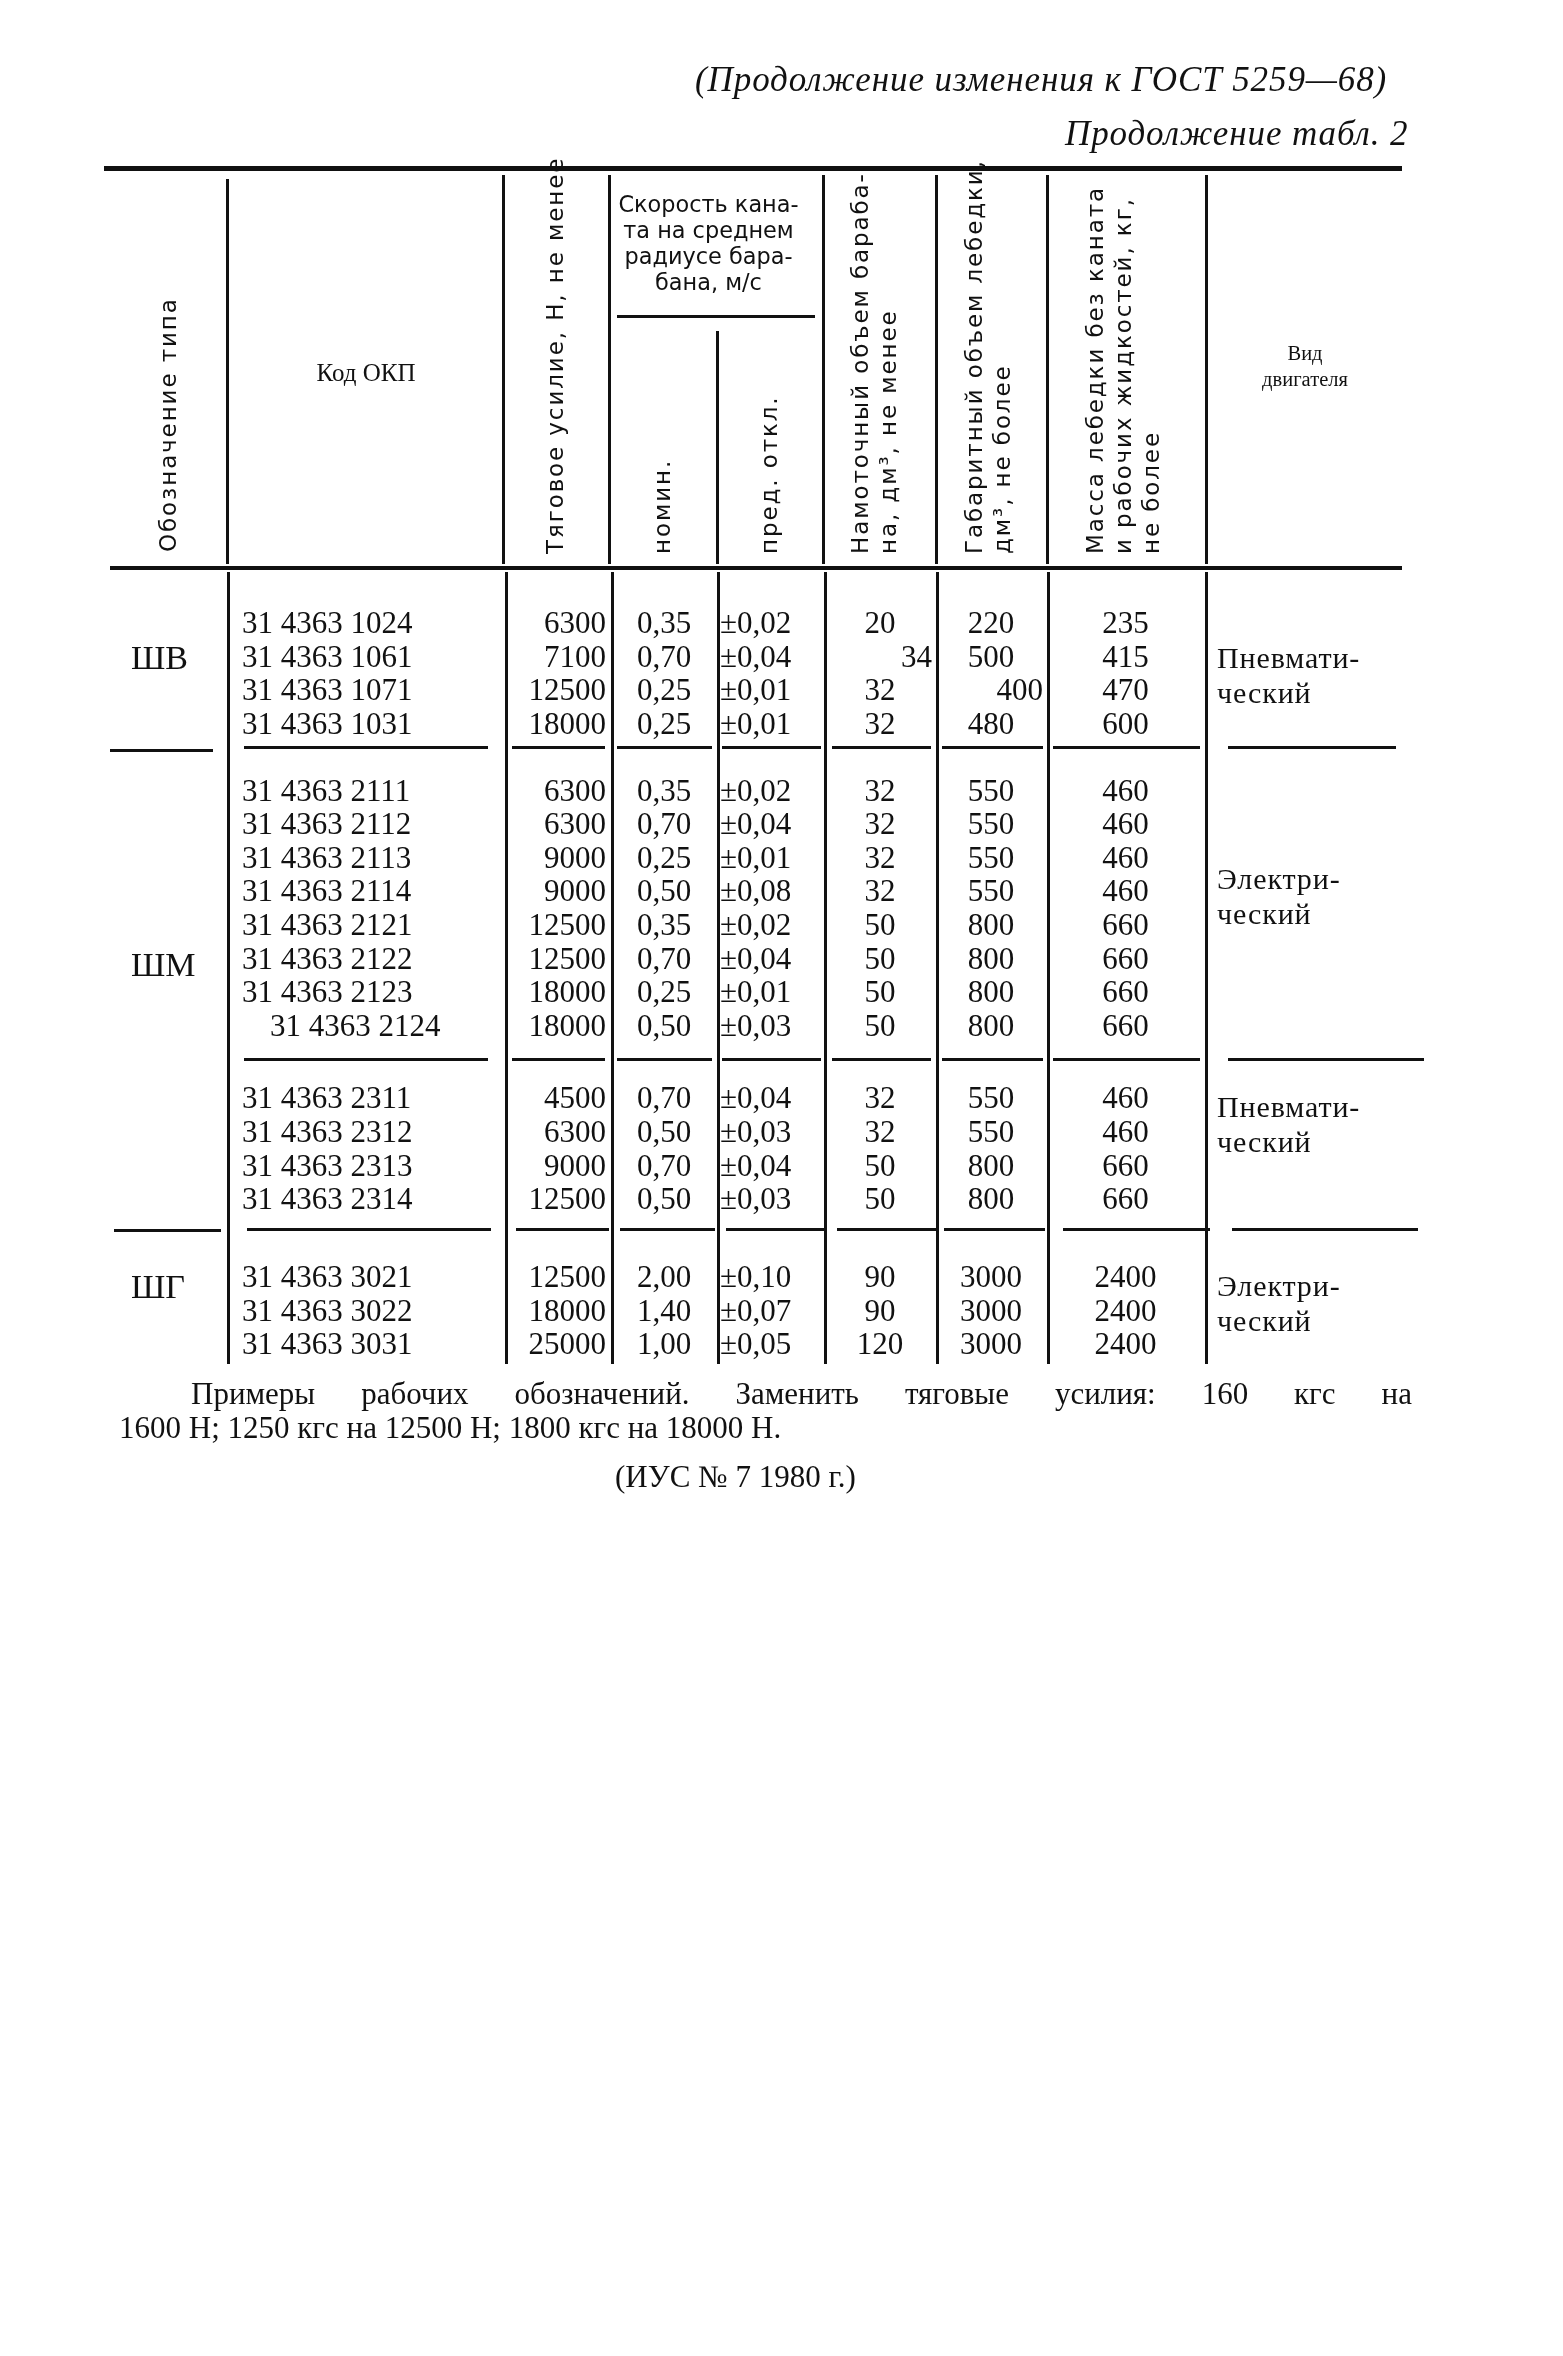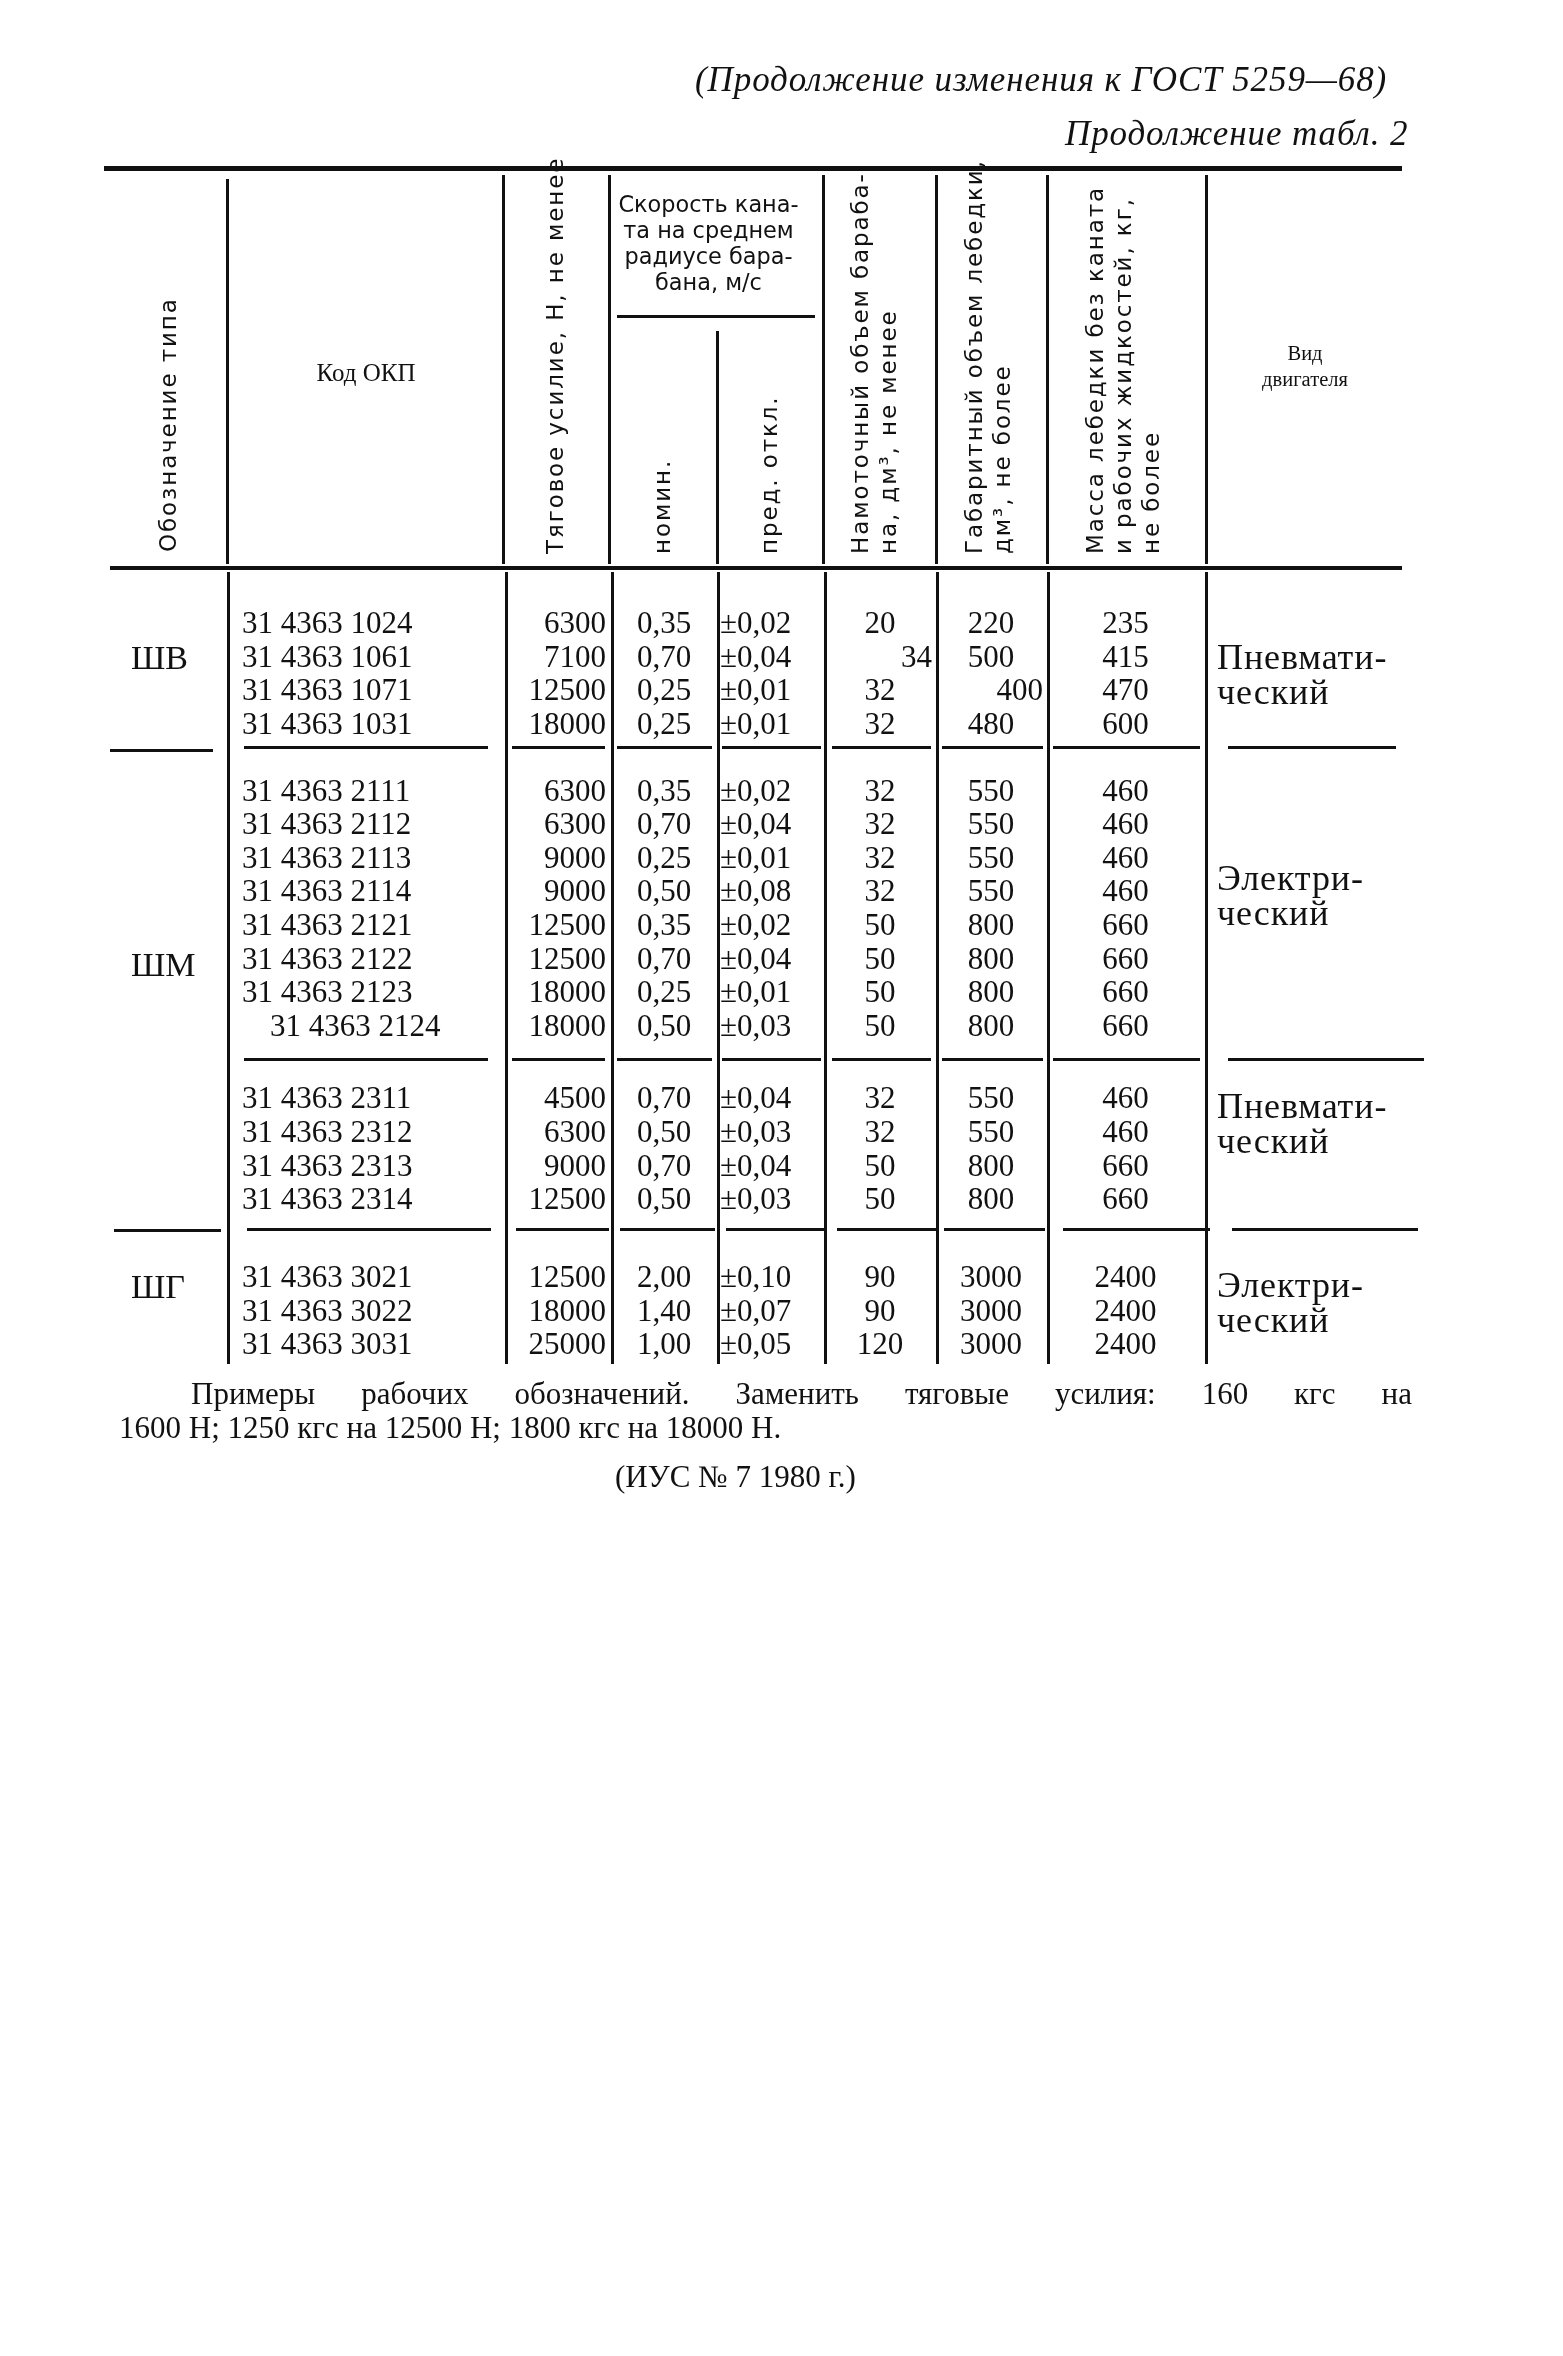--- a/index.html
+++ b/index.html
@@ -8,21 +8,21 @@
   .hl { position: absolute; height: 3.7px; background: #111; }
   .hl.thin { height: 2.8px; }
   .vl { position: absolute; width: 2.8px; background: #111; }
   .title { font-style: italic; font-size: 35px; letter-spacing: 0.9px; white-space: nowrap; }
   .hdr-rot { position: absolute; transform-origin: left top; transform: rotate(-90deg); font-family: "DejaVu Sans", sans-serif; font-size: 23px; line-height: 28px; white-space: nowrap; letter-spacing: 1.9px; }
   .hdr { position: absolute; font-family: "DejaVu Sans", sans-serif; font-size: 22.4px; line-height: 26px; text-align: center; }
   .cell { position: absolute; font-size: 31px; line-height: 34px; white-space: nowrap; }
   .r { text-align: right; }
   .c { text-align: center; }
   .grp { position: absolute; font-size: 34px; }
-  .eng { position: absolute; font-size: 36px; line-height: 35px; letter-spacing: 0.9px; }
+  .eng { position: absolute; font-size: 30px; line-height: 35px; letter-spacing: 0.9px; }
   .foot { position: absolute; font-size: 31px; line-height: 35px; white-space: nowrap; }
 </style>
 </head>
 <body>
 
 <div class="abs title" style="left:695px; top:60px;">(Продолжение изменения к ГОСТ 5259—68)</div>
 <div class="abs title" style="left:1065px; top:114px;">Продолжение табл. 2</div>
 
 <div class="hl" style="left:104px; top:166px; width:1298px; height:4.7px;"></div>
 <div class="hl" style="left:110px; top:566px; width:1292px;"></div>

